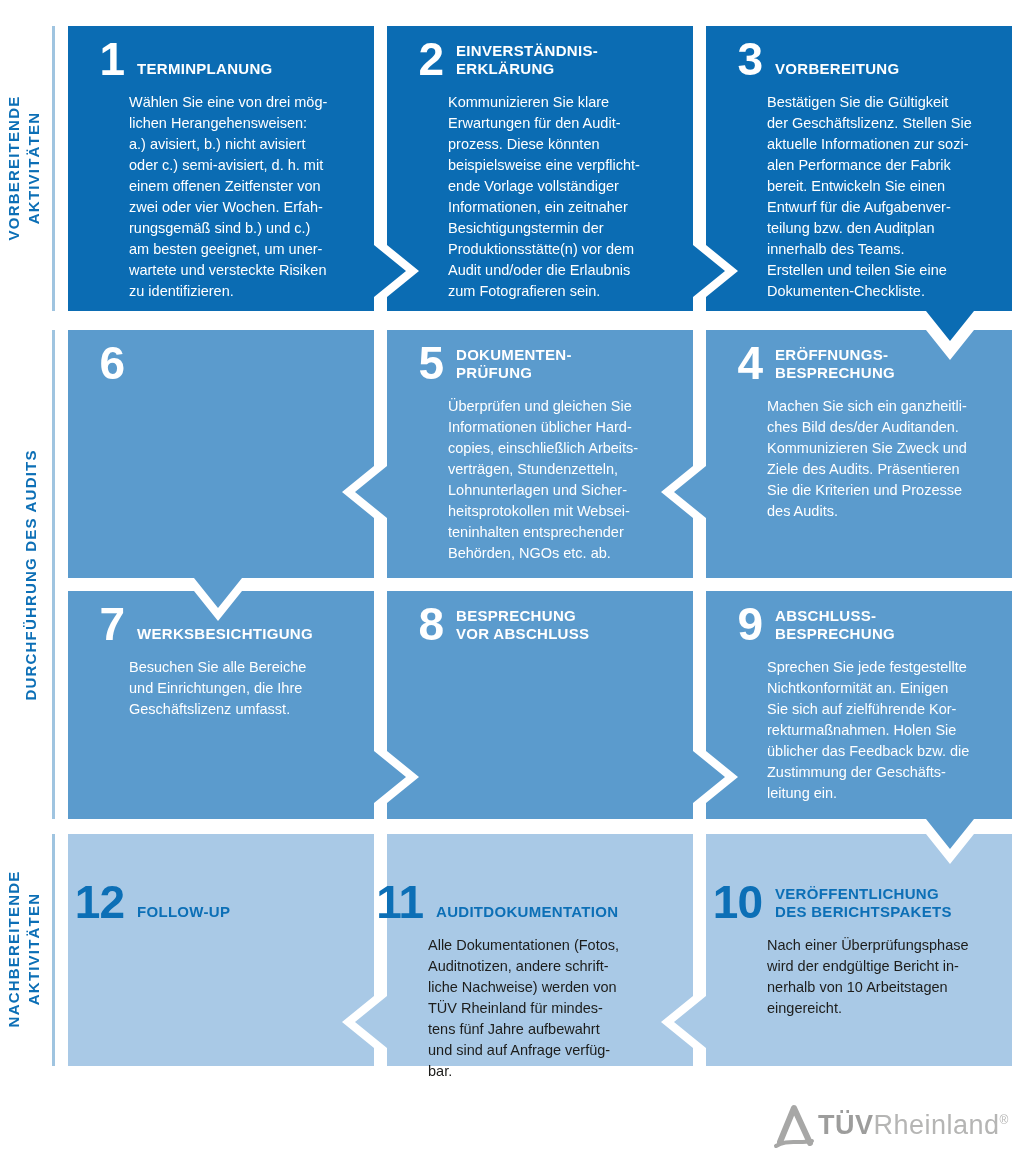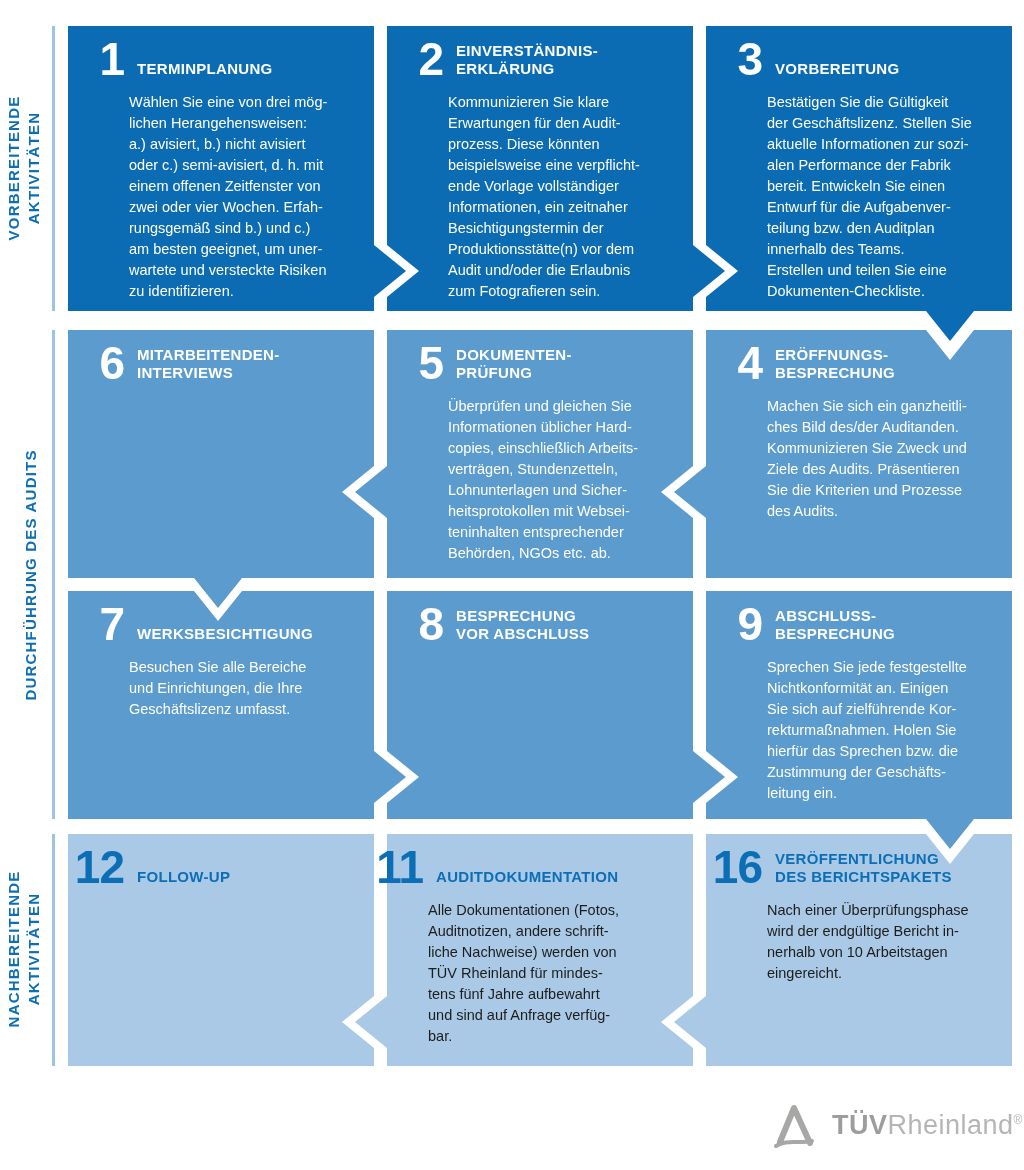--- a/index.html
+++ b/index.html
@@ -12,29 +12,29 @@
   .rule{fill:#9fc4e0;}
 
   .card{position:absolute;z-index:2;box-sizing:border-box;padding:14px 16px 0 0;}
   .card-head{display:flex;align-items:flex-end;}
   .card-num{width:56px;text-align:right;font-weight:bold;font-size:46px;line-height:0.85;letter-spacing:-1px;}
   .card-title{margin-left:13px;font-weight:bold;font-size:15px;line-height:18px;
               letter-spacing:0.3px;white-space:pre-line;padding-bottom:1px;}
   .card-body{margin:13px 6px 0 61px;font-size:14.5px;line-height:21px;white-space:pre-line;}
   .row-dark .card-num,.row-dark .card-title,.row-dark .card-body{color:#ffffff;}
   .row-mid  .card-num,.row-mid  .card-title,.row-mid  .card-body{color:#ffffff;}
-  .row-light .card-num,.row-light .card-title{color:#0c6fb6;}
+  .row-light .card-num,.row-light .card-title{color:#0c6fb6;margin-top:35px;}
   .row-light .card-body{color:#1d1d1b;}
 
   .side-label{position:absolute;z-index:1;transform:rotate(-90deg);
               text-align:center;color:#0c6fb6;font-weight:bold;font-size:15px;
               letter-spacing:1.2px;line-height:20px;white-space:pre-line;}
 
   .logo{position:absolute;z-index:2;left:772px;top:1100px;display:flex;align-items:center;}
-  .logo-text{margin-left:14px;font-size:27px;letter-spacing:0.5px;white-space:nowrap;}
+  .logo-text{font-size:27px;letter-spacing:0.5px;white-space:nowrap;}
   .logo-tuv{font-weight:bold;color:#9d9d9c;}
   .logo-rheinland{color:#b5b5b4;}
   .logo-reg{color:#b5b5b4;font-size:12px;vertical-align:super;}
 </style>
 </head>
 <body>
 
 <svg id="shapes" width="1024" height="1170" viewBox="0 0 1024 1170">
   <rect class="rule" x="52" y="26" width="3" height="285"></rect>
   <rect class="rule" x="52" y="330" width="3" height="489"></rect>
@@ -133,22 +133,20 @@
 copies, einschließlich Arbeits-
 verträgen, Stundenzetteln,
 Lohnunterlagen und Sicher-
 heitsprotokollen mit Websei-
 teninhalten entsprechender
 Behörden, NGOs etc. ab.</div>
 </div>
 <div class="card row-mid" style="left:68px;top:330px;width:306px;height:248px;">
   <div class="card-head">
       <div class="card-num">6</div>
-  <div class="card-title">MITARBEITENDEN-
-INTERVIEWS</div>
     </div>
 </div>
 <div class="card row-mid" style="left:68px;top:591px;width:306px;height:228px;">
   <div class="card-head">
       <div class="card-num">7</div>
   <div class="card-title">WERKSBESICHTIGUNG</div>
     </div>
   <div class="card-body">Besuchen Sie alle Bereiche
 und Einrichtungen, die Ihre
 Geschäftslizenz umfasst.</div>
@@ -163,27 +161,27 @@
 <div class="card row-mid" style="left:706px;top:591px;width:306px;height:228px;">
   <div class="card-head">
       <div class="card-num">9</div>
   <div class="card-title">ABSCHLUSS-
 BESPRECHUNG</div>
     </div>
   <div class="card-body">Sprechen Sie jede festgestellte
 Nichtkonformität an. Einigen
 Sie sich auf zielführende Kor-
 rekturmaßnahmen. Holen Sie
-hierfür das Sprechen bzw. die
+üblicher das Feedback bzw. die
 Zustimmung der Geschäfts-
 leitung ein.</div>
 </div>
 <div class="card row-light" style="left:706px;top:834px;width:306px;height:232px;">
   <div class="card-head">
-      <div class="card-num">16</div>
+      <div class="card-num">10</div>
   <div class="card-title">VERÖFFENTLICHUNG
 DES BERICHTSPAKETS</div>
     </div>
   <div class="card-body">Nach einer Überprüfungsphase
 wird der endgültige Bericht in-
 nerhalb von 10 Arbeitstagen
 eingereicht.</div>
 </div>
 <div class="card row-light" style="left:367px;top:834px;width:306px;height:232px;">
   <div class="card-head">

